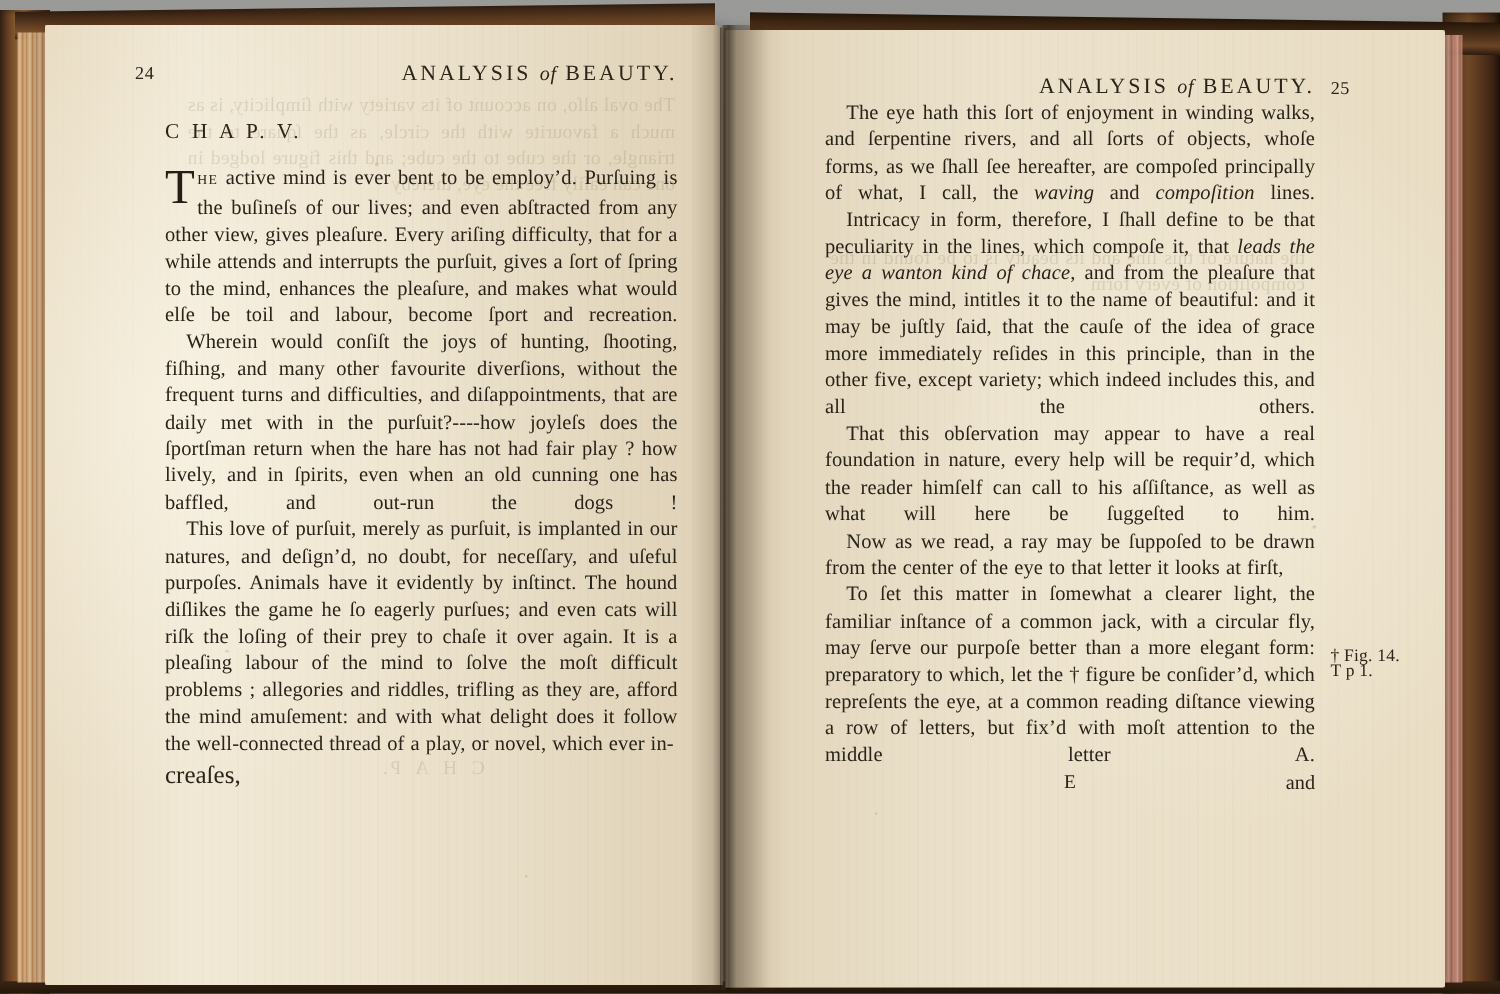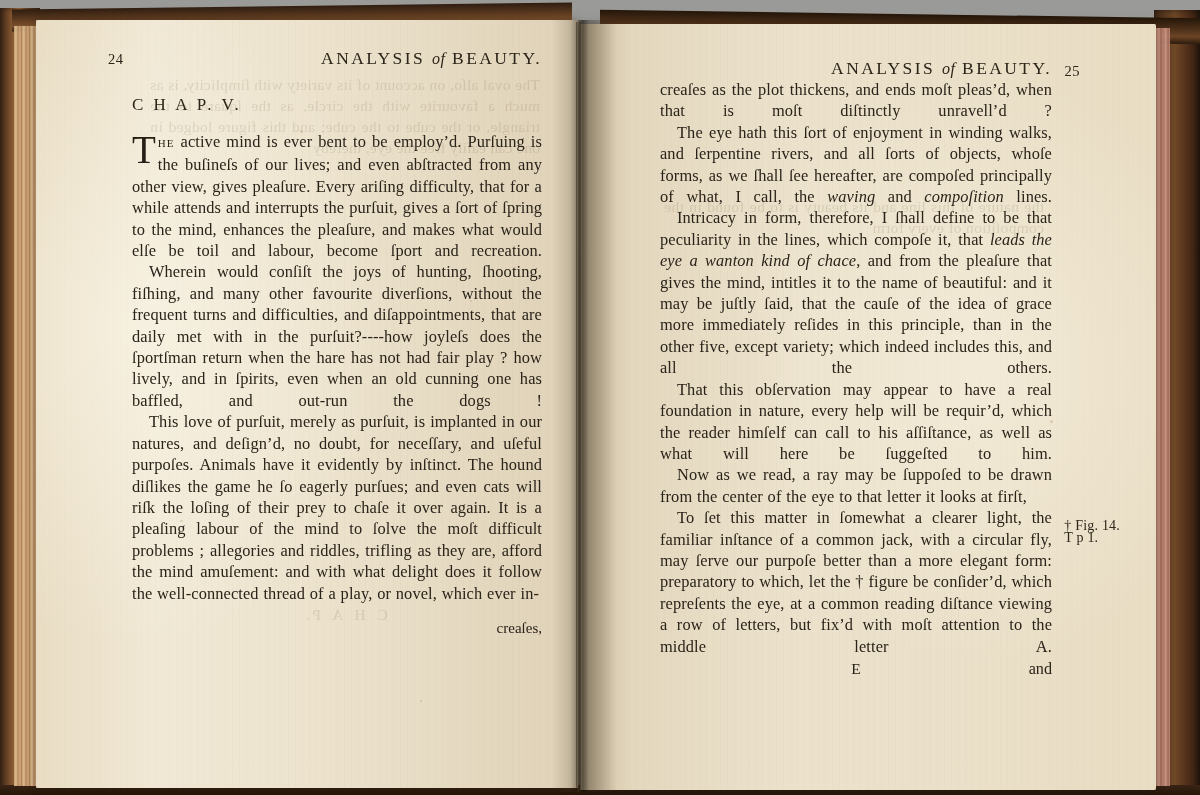--- a/index.html
+++ b/index.html
@@ -100,21 +100,21 @@
     color:#2a2319;letter-spacing:.1px;word-spacing:.6px;}
   p.body.indent{text-indent:17px;}
   p.body.lastnat{text-align-last:left;}
   p.body + p.body{margin-top:0;}
 
   .dropwrap{position:relative;margin-top:16px;}
   .dropcap{float:left;font-size:39px;line-height:34px;margin:2px 2px 0 0;
     color:#241e15;font-family:"Liberation Serif","DejaVu Serif",serif;}
   .smallcaps{font-size:11px;letter-spacing:1px;}
 
-  .catchword{text-align:right;font-size:15px;margin-top:16px;color:#2a2319;}
+  .catchword{text-align:left;font-size:20px;margin-top:4px;color:#2a2319;}
   .sig-row{position:relative;margin-top:3px;height:20px;}
   .sig{position:absolute;left:50%;transform:translateX(-50%);font-size:15.5px;color:#2a2319;}
   .catch-right{position:absolute;right:0;font-size:16.2px;color:#2a2319;}
 
   .marginnote{position:absolute;right:-68px;top:462px;font-size:14px;
     line-height:12px;color:#2e261b;letter-spacing:.2px;white-space:nowrap;}
 
   em.it{font-style:italic;}
 
   
@@ -181,21 +181,20 @@
   <div class="textblock tb-right">
     <div class="folio folio-right">25</div>
 
     <div class="running-head">
       <span>ANALYSIS</span>
       <span class="it">of</span>
       <span>BEAUTY.</span>
     </div>
 
     <div id="right-paras">
-        <p class="body">creaſes as the plot thickens, and ends moſt pleas’d, when that is moſt diſtinctly unravell’d ?</p>
         <p class="body indent">The eye hath this ſort of enjoyment in winding walks, and ſerpentine rivers, and all ſorts of objects, whoſe forms, as we ſhall ſee hereafter, are compoſed principally of what, I call, the <em class="it">waving</em> and <em class="it">compoſition</em> lines.</p>
         <p class="body indent">Intricacy in form, therefore, I ſhall define to be that peculiarity in the lines, which compoſe it, that <em class="it">leads the eye a wanton kind of chace</em>, and from the pleaſure that gives the mind, intitles it to the name of beautiful: and it may be juſtly ſaid, that the cauſe of the idea of grace more immediately reſides in this principle, than in the other five, except variety; which indeed includes this, and all the others.</p>
         <p class="body indent">That this obſervation may appear to have a real foundation in nature, every help will be requir’d, which the reader himſelf can call to his aſſiſtance, as well as what will here be ſuggeſted to him.</p>
         <p class="body indent lastnat">Now as we read, a ray may be ſuppoſed to be drawn from the center of the eye to that letter it looks at firſt,</p>
         <p class="body indent">To ſet this matter in ſomewhat a clearer light, the familiar inſtance of a common jack, with a circular fly, may ſerve our purpoſe better than a more elegant form: preparatory to which, let the † figure be conſider’d, which repreſents the eye, at a common reading diſtance viewing a row of letters, but fix’d with moſt attention to the middle letter A.</p>
       </div>
 
     <div class="sig-row">
       <span class="sig">E</span>
       <span class="catch-right">and</span>

